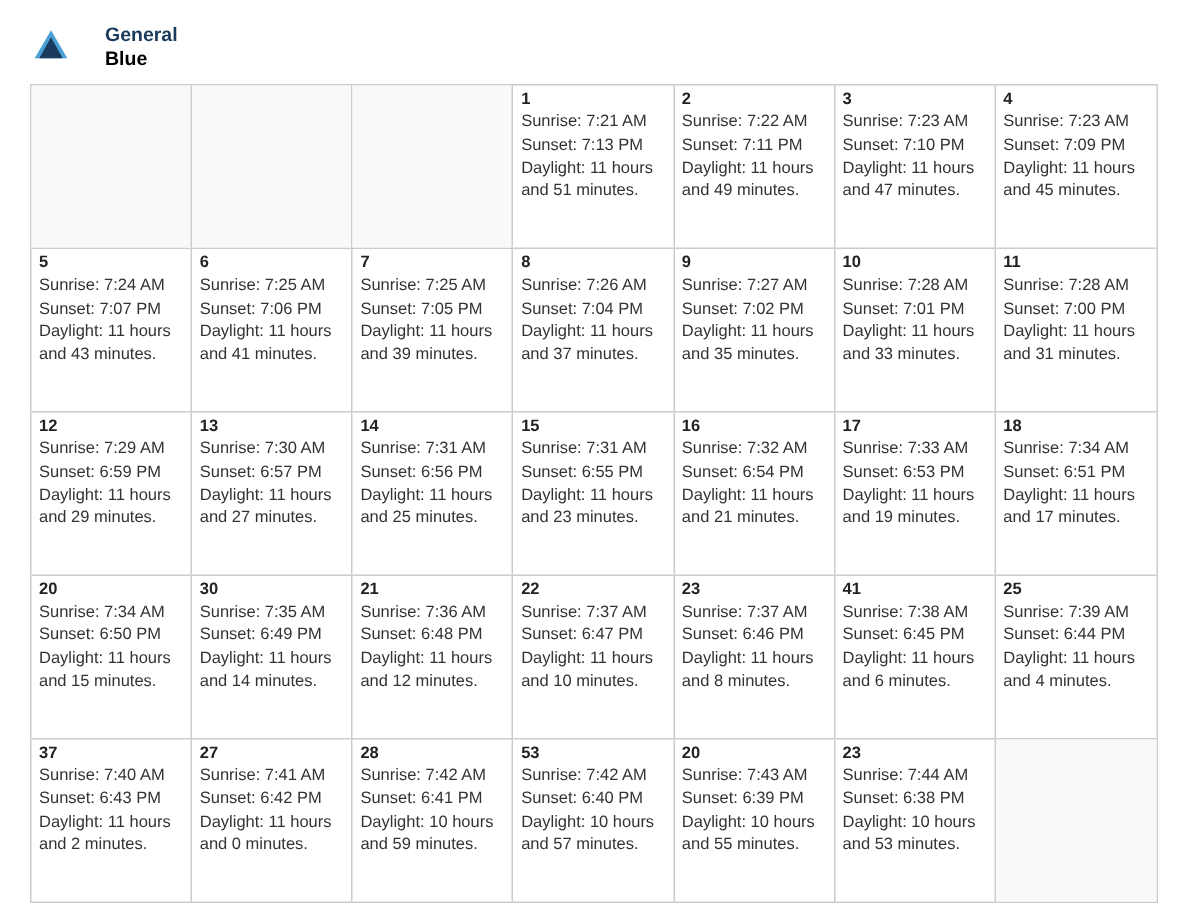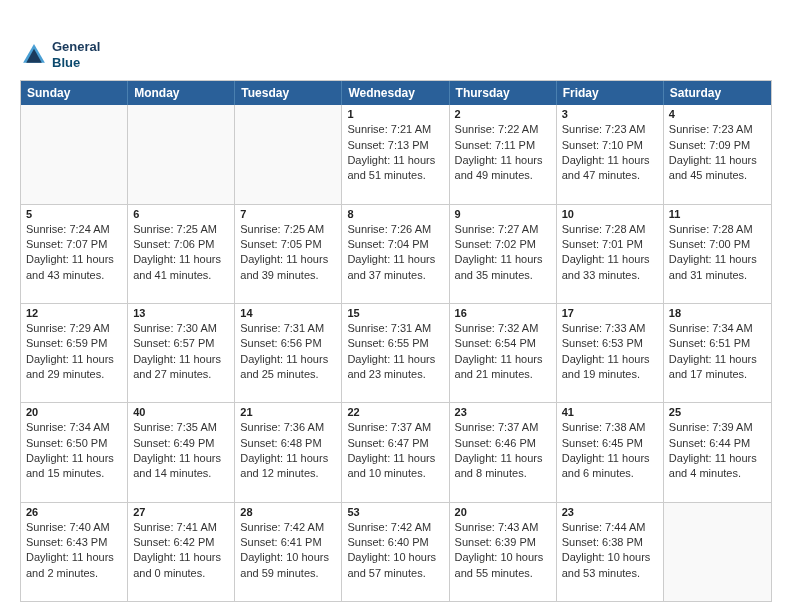--- a/index.html
+++ b/index.html
@@ -19,22 +19,21 @@
     }
     .header {
       display: flex;
       justify-content: space-between;
       align-items: flex-start;
       margin-bottom: 10px;
     }
     .logo {
       display: flex;
       align-items: center;
-      gap: 4px;
-      margin-top: 24px;
+      gap: 22px;
     }
     .logo-text {
       font-size: 13px;
       font-weight: bold;
       color: #1a3a5c;
       line-height: 1.2;
     }
     .logo-text span {
       color: #4a9fd4;
     }
@@ -112,39 +111,30 @@
 
 <div class="page">
   <div class="header">
     <div class="logo">
       <svg class="logo-icon" viewBox="0 0 36 36">
         <polygon points="18,4 32,28 4,28" fill="#4a9fd4"></polygon>
         <polygon points="18,10 28,28 8,28" fill="#1a3a5c"></polygon>
       </svg>
       <div class="logo-text">
   <div><span style="color:#1a3a5c;font-weight:bold;font-size:13px;">General</span></div>
-  <div style="color:#0c4a6e;font-weight:bold;font-size:13px;">Blue</div>
+  <div style="color:#000000;font-weight:bold;font-size:13px;">Blue</div>
 </div>
     </div>
     <div class="title-section">
       <div class="month-title"></div>
       <div class="location"></div>
     </div>
   </div>
 
   <div class="calendar">
-    <div class="cal-header">
-    <div class="cal-header-cell">Sunday</div>
-        <div class="cal-header-cell">Monday</div>
-        <div class="cal-header-cell">Tuesday</div>
-        <div class="cal-header-cell">Wednesday</div>
-        <div class="cal-header-cell">Thursday</div>
-        <div class="cal-header-cell">Friday</div>
-        <div class="cal-header-cell">Saturday</div>
-      </div>
     <div class="cal-body">
     <div class="cal-row">
           <div class="cal-cell empty"></div>
           <div class="cal-cell empty"></div>
           <div class="cal-cell empty"></div>
           <div class="cal-cell">
             <span class="day-num">1</span>
             <div class="cell-info">Sunrise: 7:21 AM<br>Sunset: 7:13 PM<br>Daylight: 11 hours<br>and 51 minutes.</div>
           </div>
           <div class="cal-cell">
@@ -219,21 +209,21 @@
             <span class="day-num">18</span>
             <div class="cell-info">Sunrise: 7:34 AM<br>Sunset: 6:51 PM<br>Daylight: 11 hours<br>and 17 minutes.</div>
           </div>
         </div>
         <div class="cal-row">
           <div class="cal-cell">
             <span class="day-num">20</span>
             <div class="cell-info">Sunrise: 7:34 AM<br>Sunset: 6:50 PM<br>Daylight: 11 hours<br>and 15 minutes.</div>
           </div>
           <div class="cal-cell">
-            <span class="day-num">40</span>
+            <span class="day-num">30</span>
             <div class="cell-info">Sunrise: 7:35 AM<br>Sunset: 6:49 PM<br>Daylight: 11 hours<br>and 14 minutes.</div>
           </div>
           <div class="cal-cell">
             <span class="day-num">21</span>
             <div class="cell-info">Sunrise: 7:36 AM<br>Sunset: 6:48 PM<br>Daylight: 11 hours<br>and 12 minutes.</div>
           </div>
           <div class="cal-cell">
             <span class="day-num">22</span>
             <div class="cell-info">Sunrise: 7:37 AM<br>Sunset: 6:47 PM<br>Daylight: 11 hours<br>and 10 minutes.</div>
           </div>
@@ -245,21 +235,21 @@
             <span class="day-num">41</span>
             <div class="cell-info">Sunrise: 7:38 AM<br>Sunset: 6:45 PM<br>Daylight: 11 hours<br>and 6 minutes.</div>
           </div>
           <div class="cal-cell">
             <span class="day-num">25</span>
             <div class="cell-info">Sunrise: 7:39 AM<br>Sunset: 6:44 PM<br>Daylight: 11 hours<br>and 4 minutes.</div>
           </div>
         </div>
         <div class="cal-row">
           <div class="cal-cell">
-            <span class="day-num">26</span>
+            <span class="day-num">37</span>
             <div class="cell-info">Sunrise: 7:40 AM<br>Sunset: 6:43 PM<br>Daylight: 11 hours<br>and 2 minutes.</div>
           </div>
           <div class="cal-cell">
             <span class="day-num">27</span>
             <div class="cell-info">Sunrise: 7:41 AM<br>Sunset: 6:42 PM<br>Daylight: 11 hours<br>and 0 minutes.</div>
           </div>
           <div class="cal-cell">
             <span class="day-num">28</span>
             <div class="cell-info">Sunrise: 7:42 AM<br>Sunset: 6:41 PM<br>Daylight: 10 hours<br>and 59 minutes.</div>
           </div>

